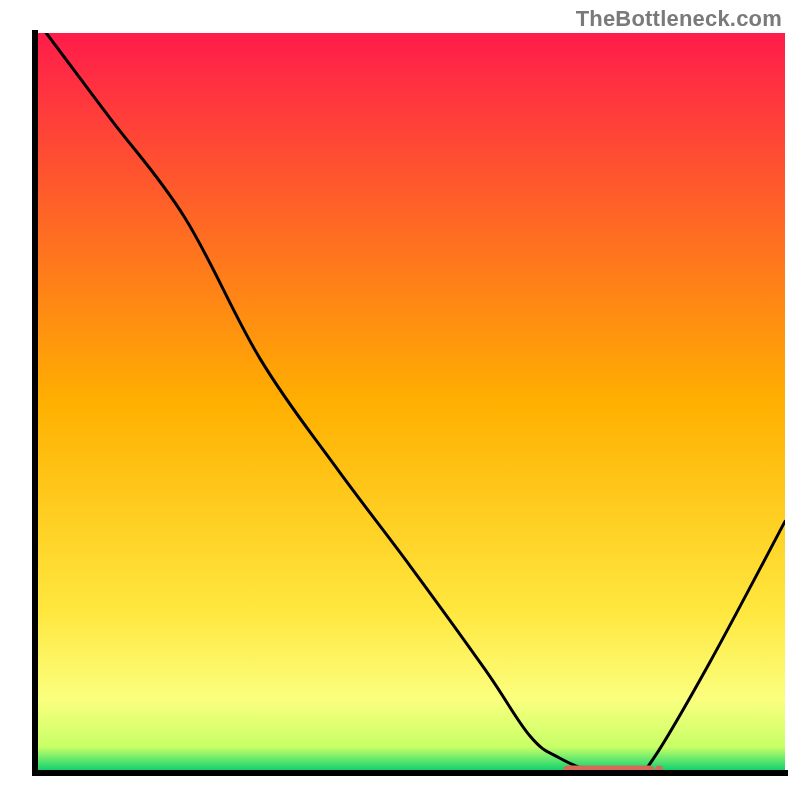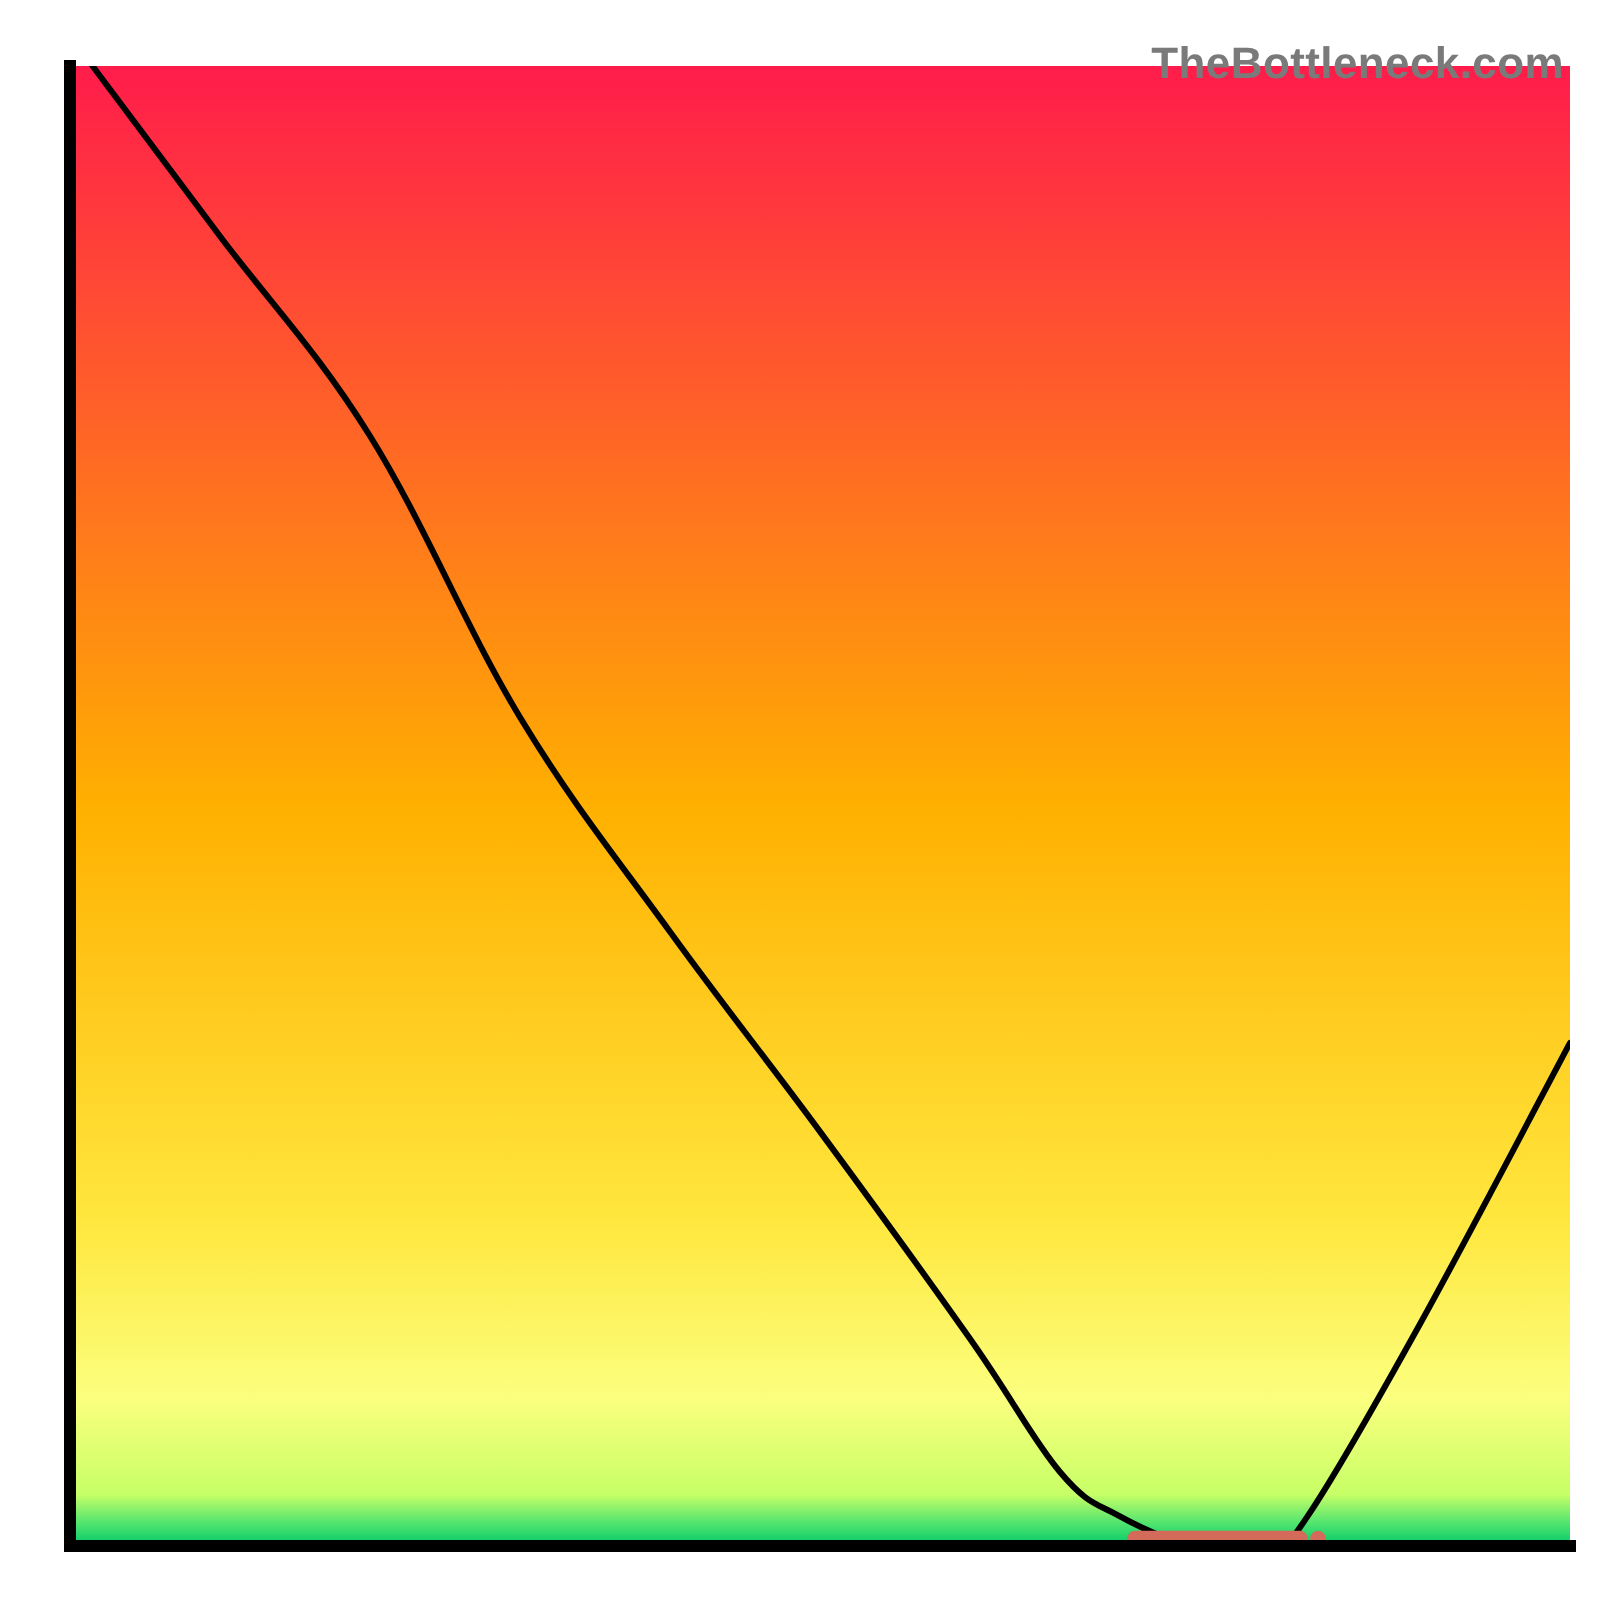--- a/index.html
+++ b/index.html
@@ -10,21 +10,21 @@
     background: #ffffff;
     font-family: Arial, Helvetica, sans-serif;
   }
   .chart-container {
     position: relative;
     width: 800px;
     height: 800px;
   }
   .attribution {
     position: absolute;
-    top: 19px;
+    top: 6px;
     right: 18px;
     font-size: 22px;
     font-weight: bold;
     color: #7a7a7a;
     letter-spacing: 0.2px;
   }
   svg {
     display: block;
   }
 </style>

